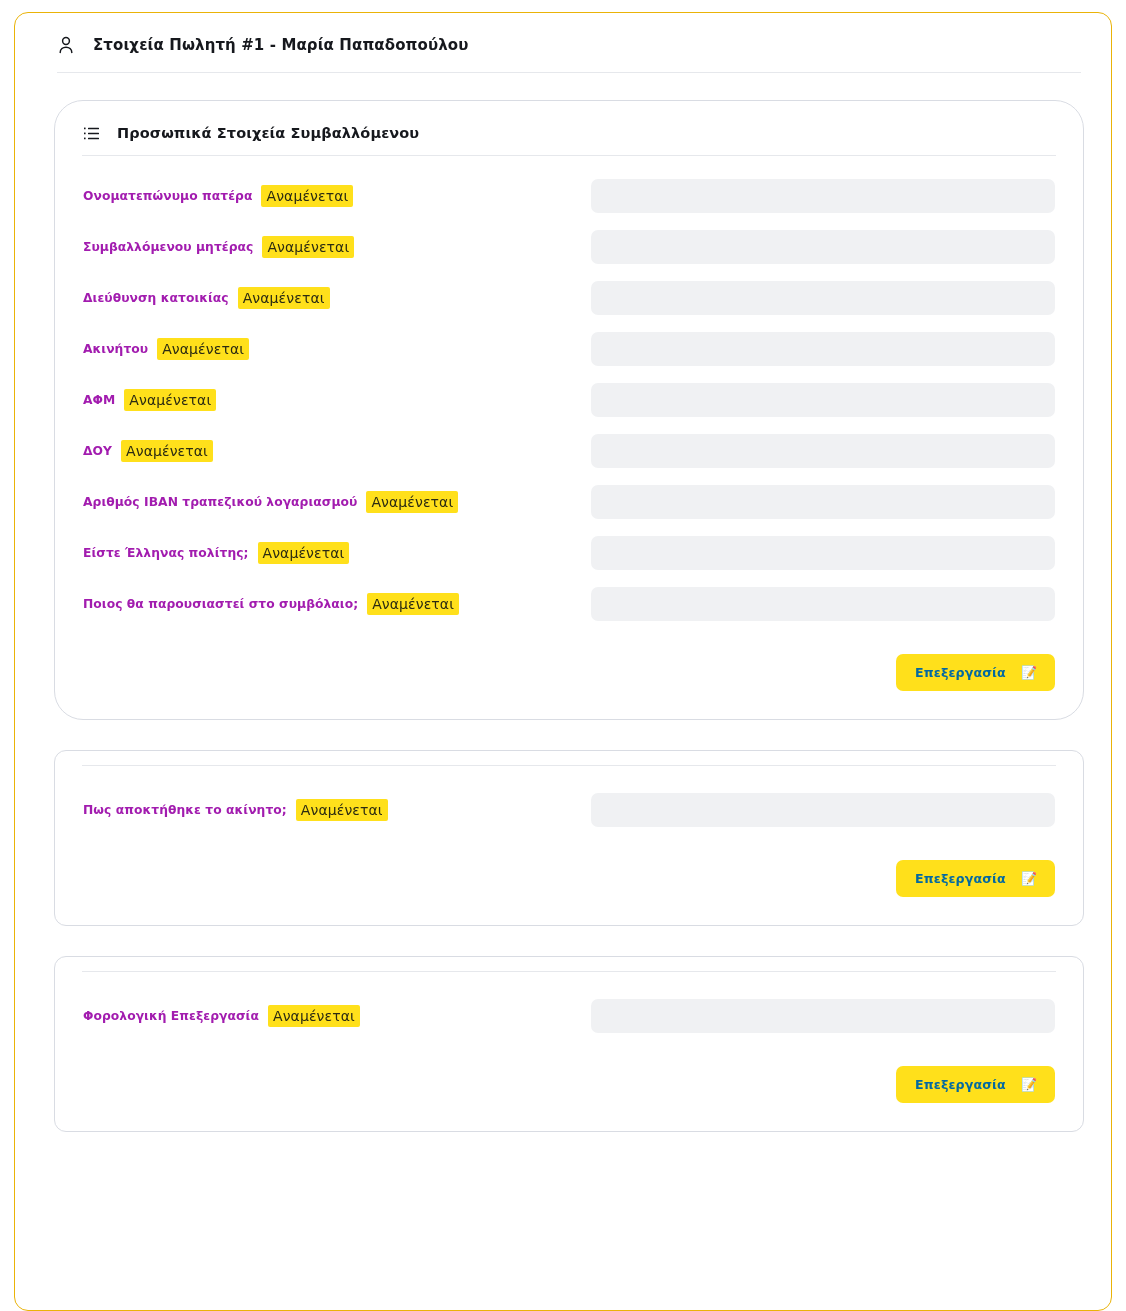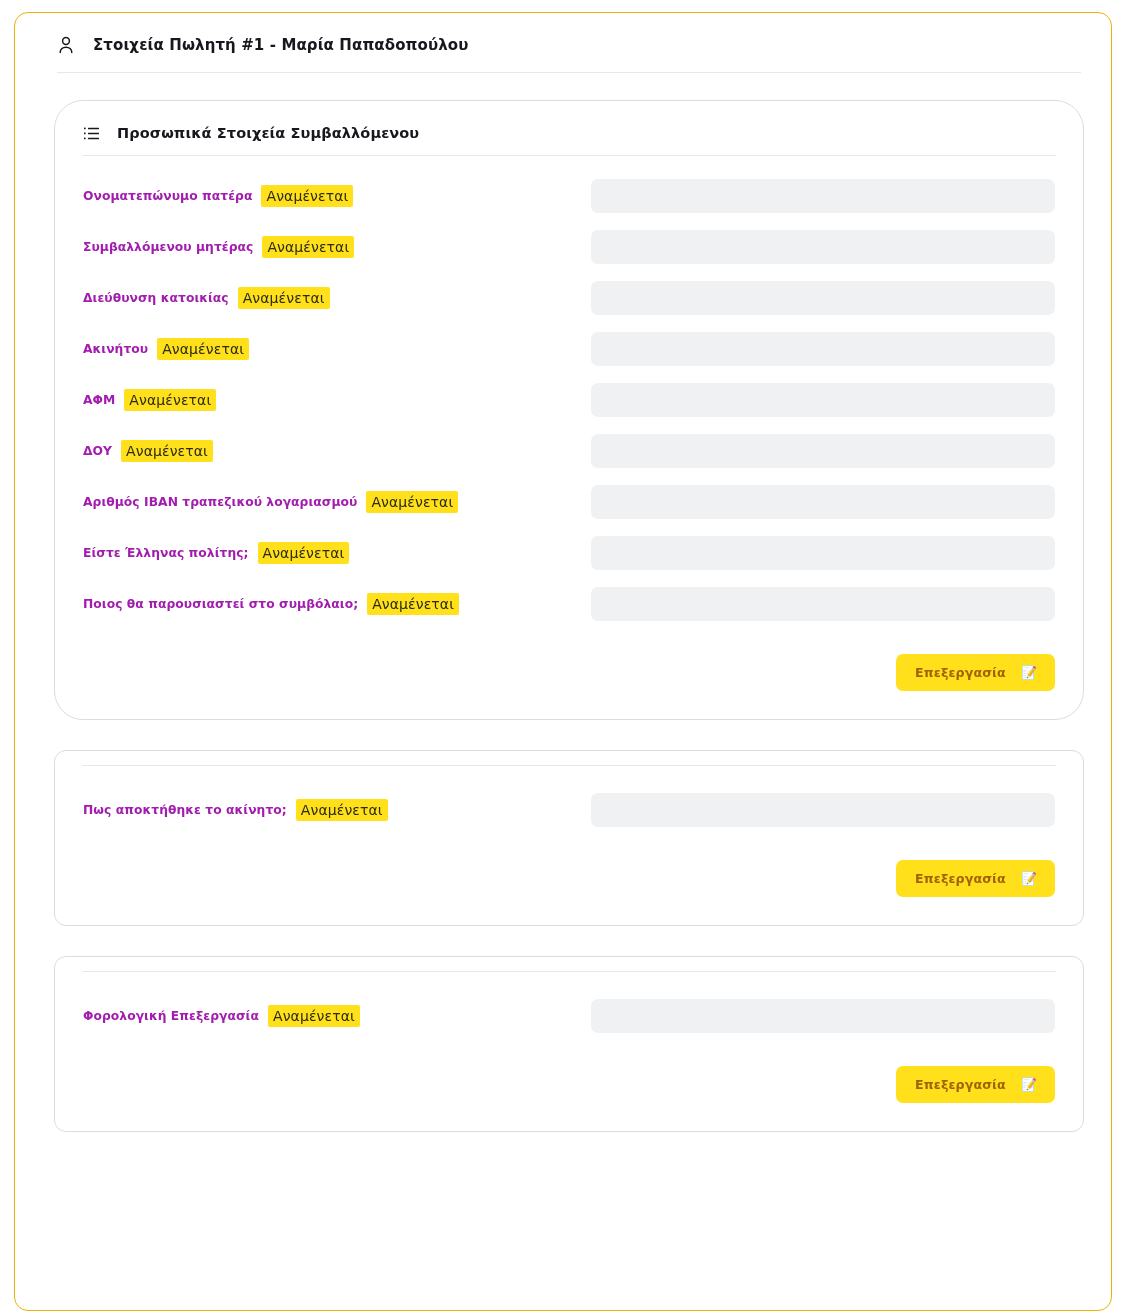--- a/index.html
+++ b/index.html
@@ -156,21 +156,21 @@
     background: #ffe01b;
     border: none;
     border-radius: 7px;
     padding: 11px 17px 11px 19px;
     cursor: pointer;
     font-family: "DejaVu Sans", "Liberation Sans", sans-serif;
   }
   .edit-btn .btn-label {
     font-size: 12.6px;
     font-weight: 700;
-    color: #a16207;
+    color: #0369a1;
     letter-spacing: .1px;
   }
   .edit-btn .btn-ico {
     font-size: 13px;
     line-height: 1;
     display: inline-block;
   }
 
   
   .section-card .fields.single { padding-top: 18px; }

